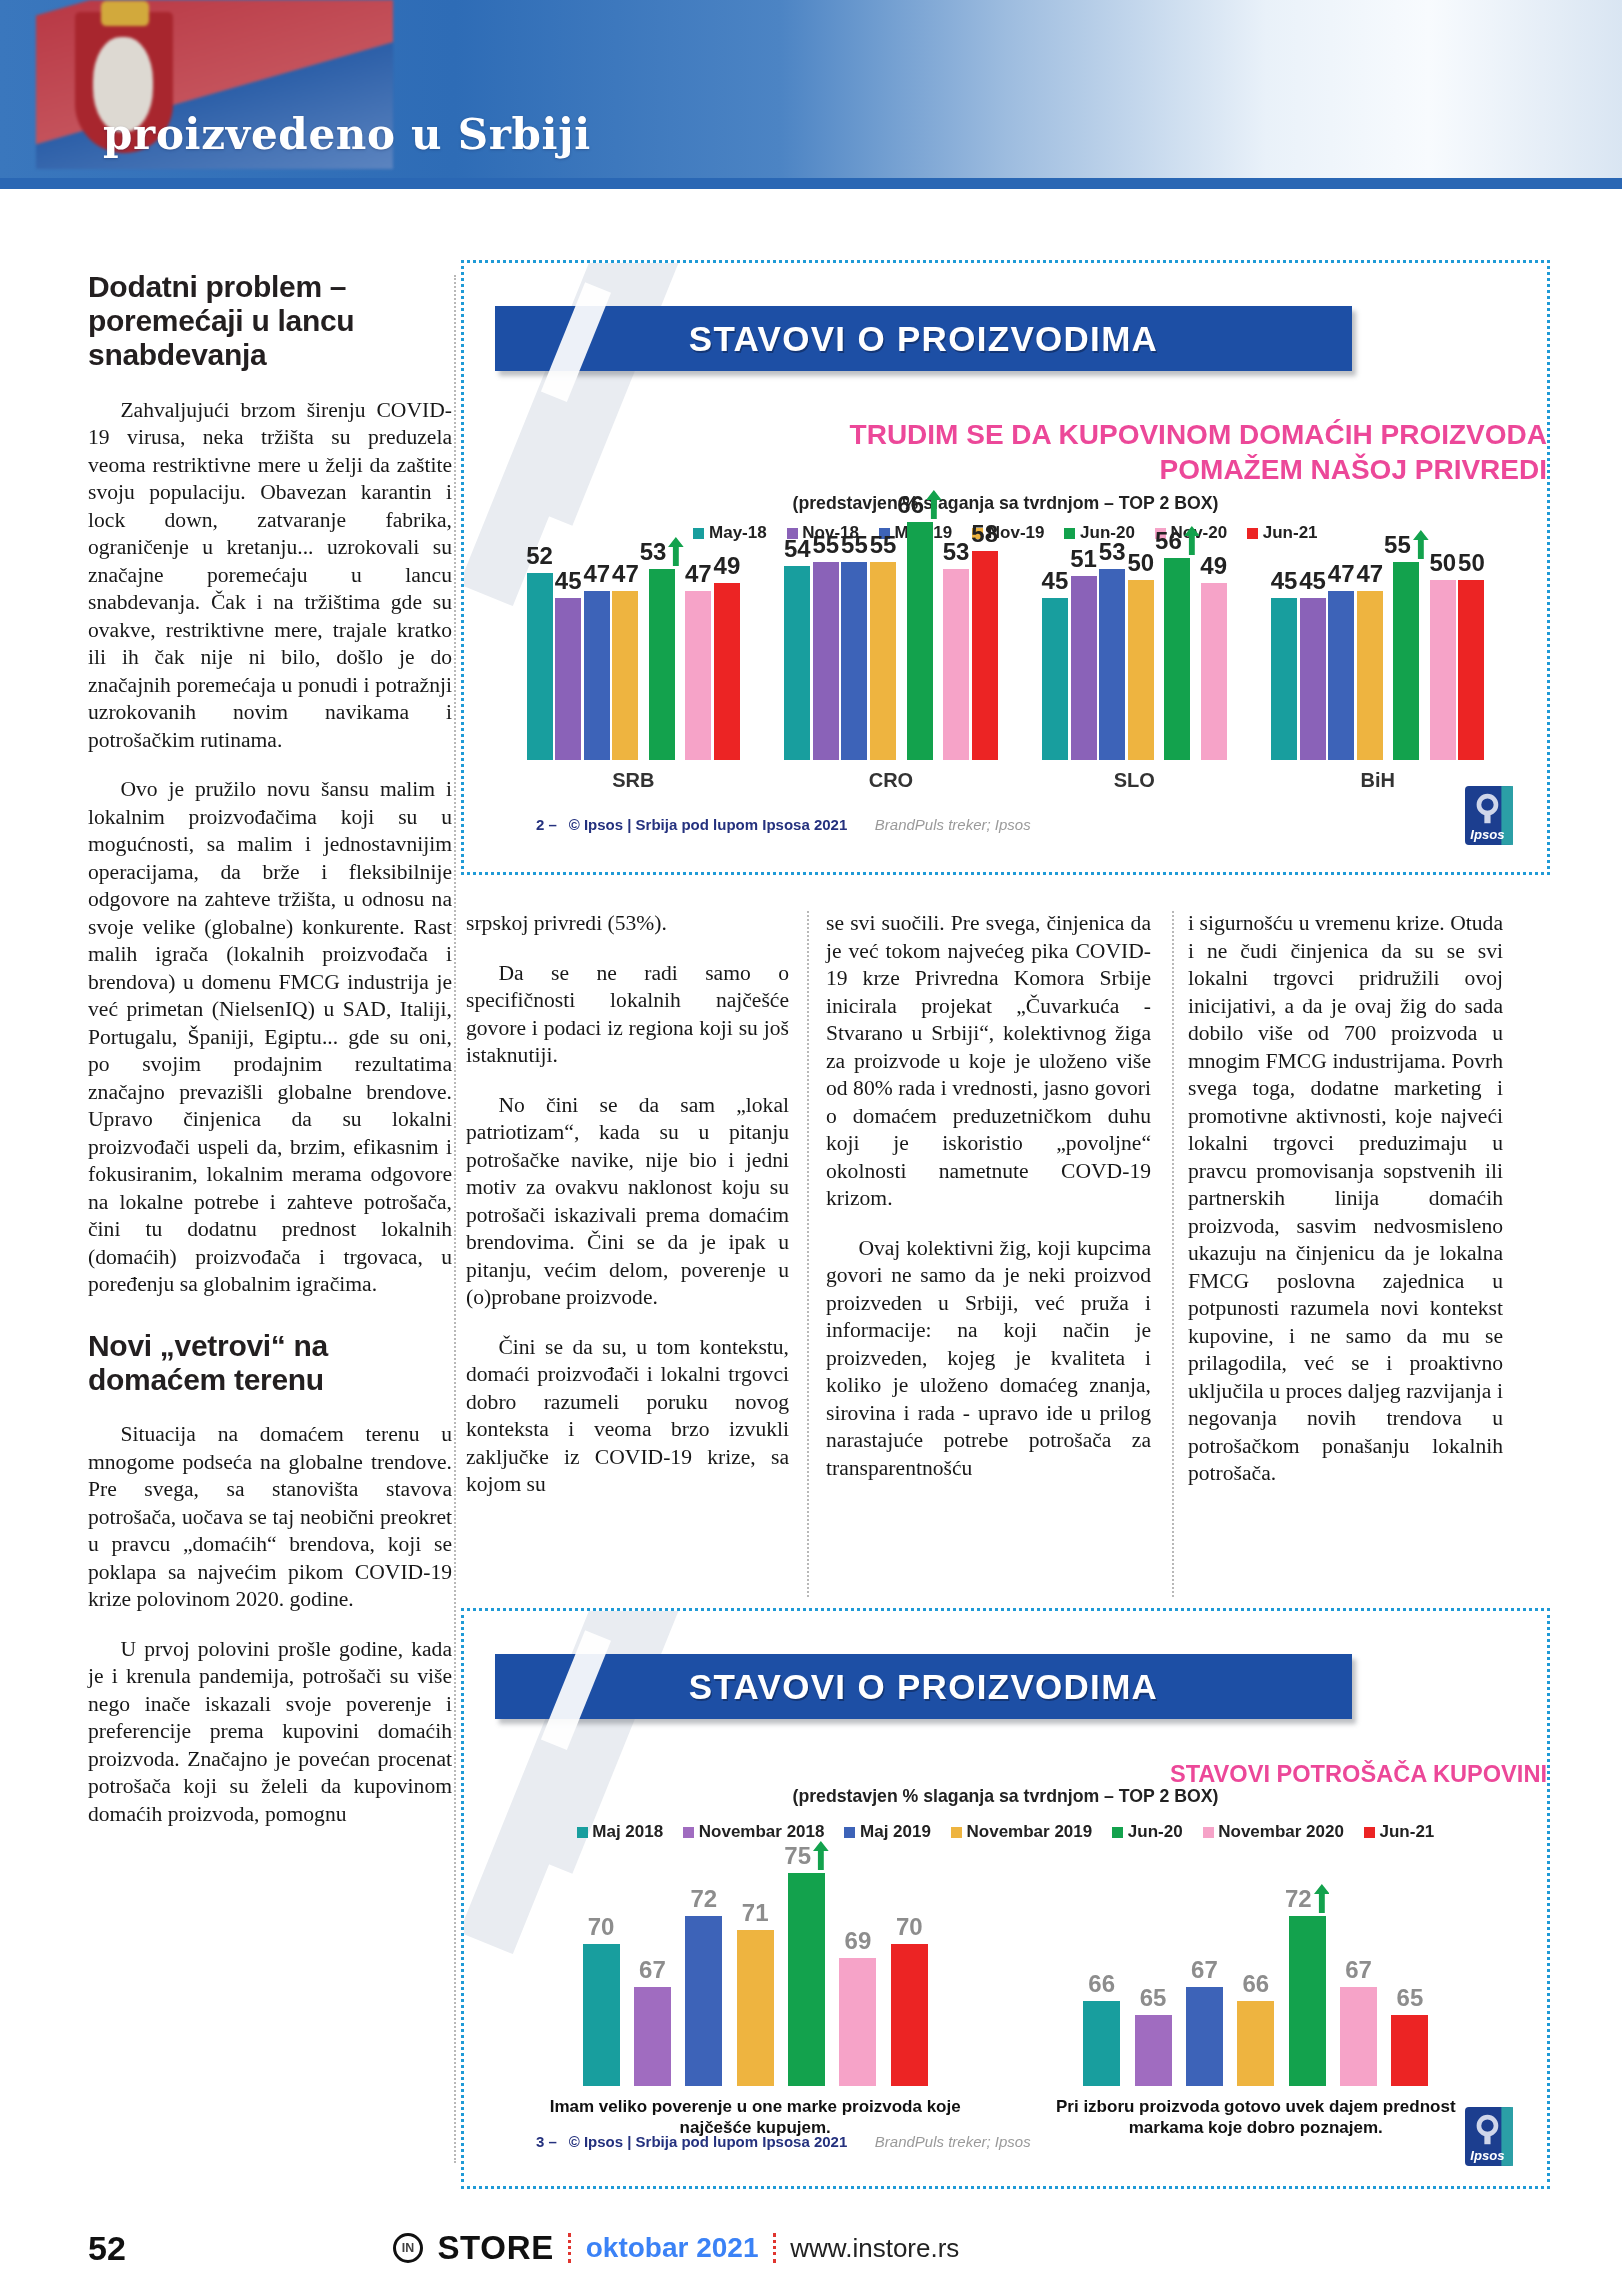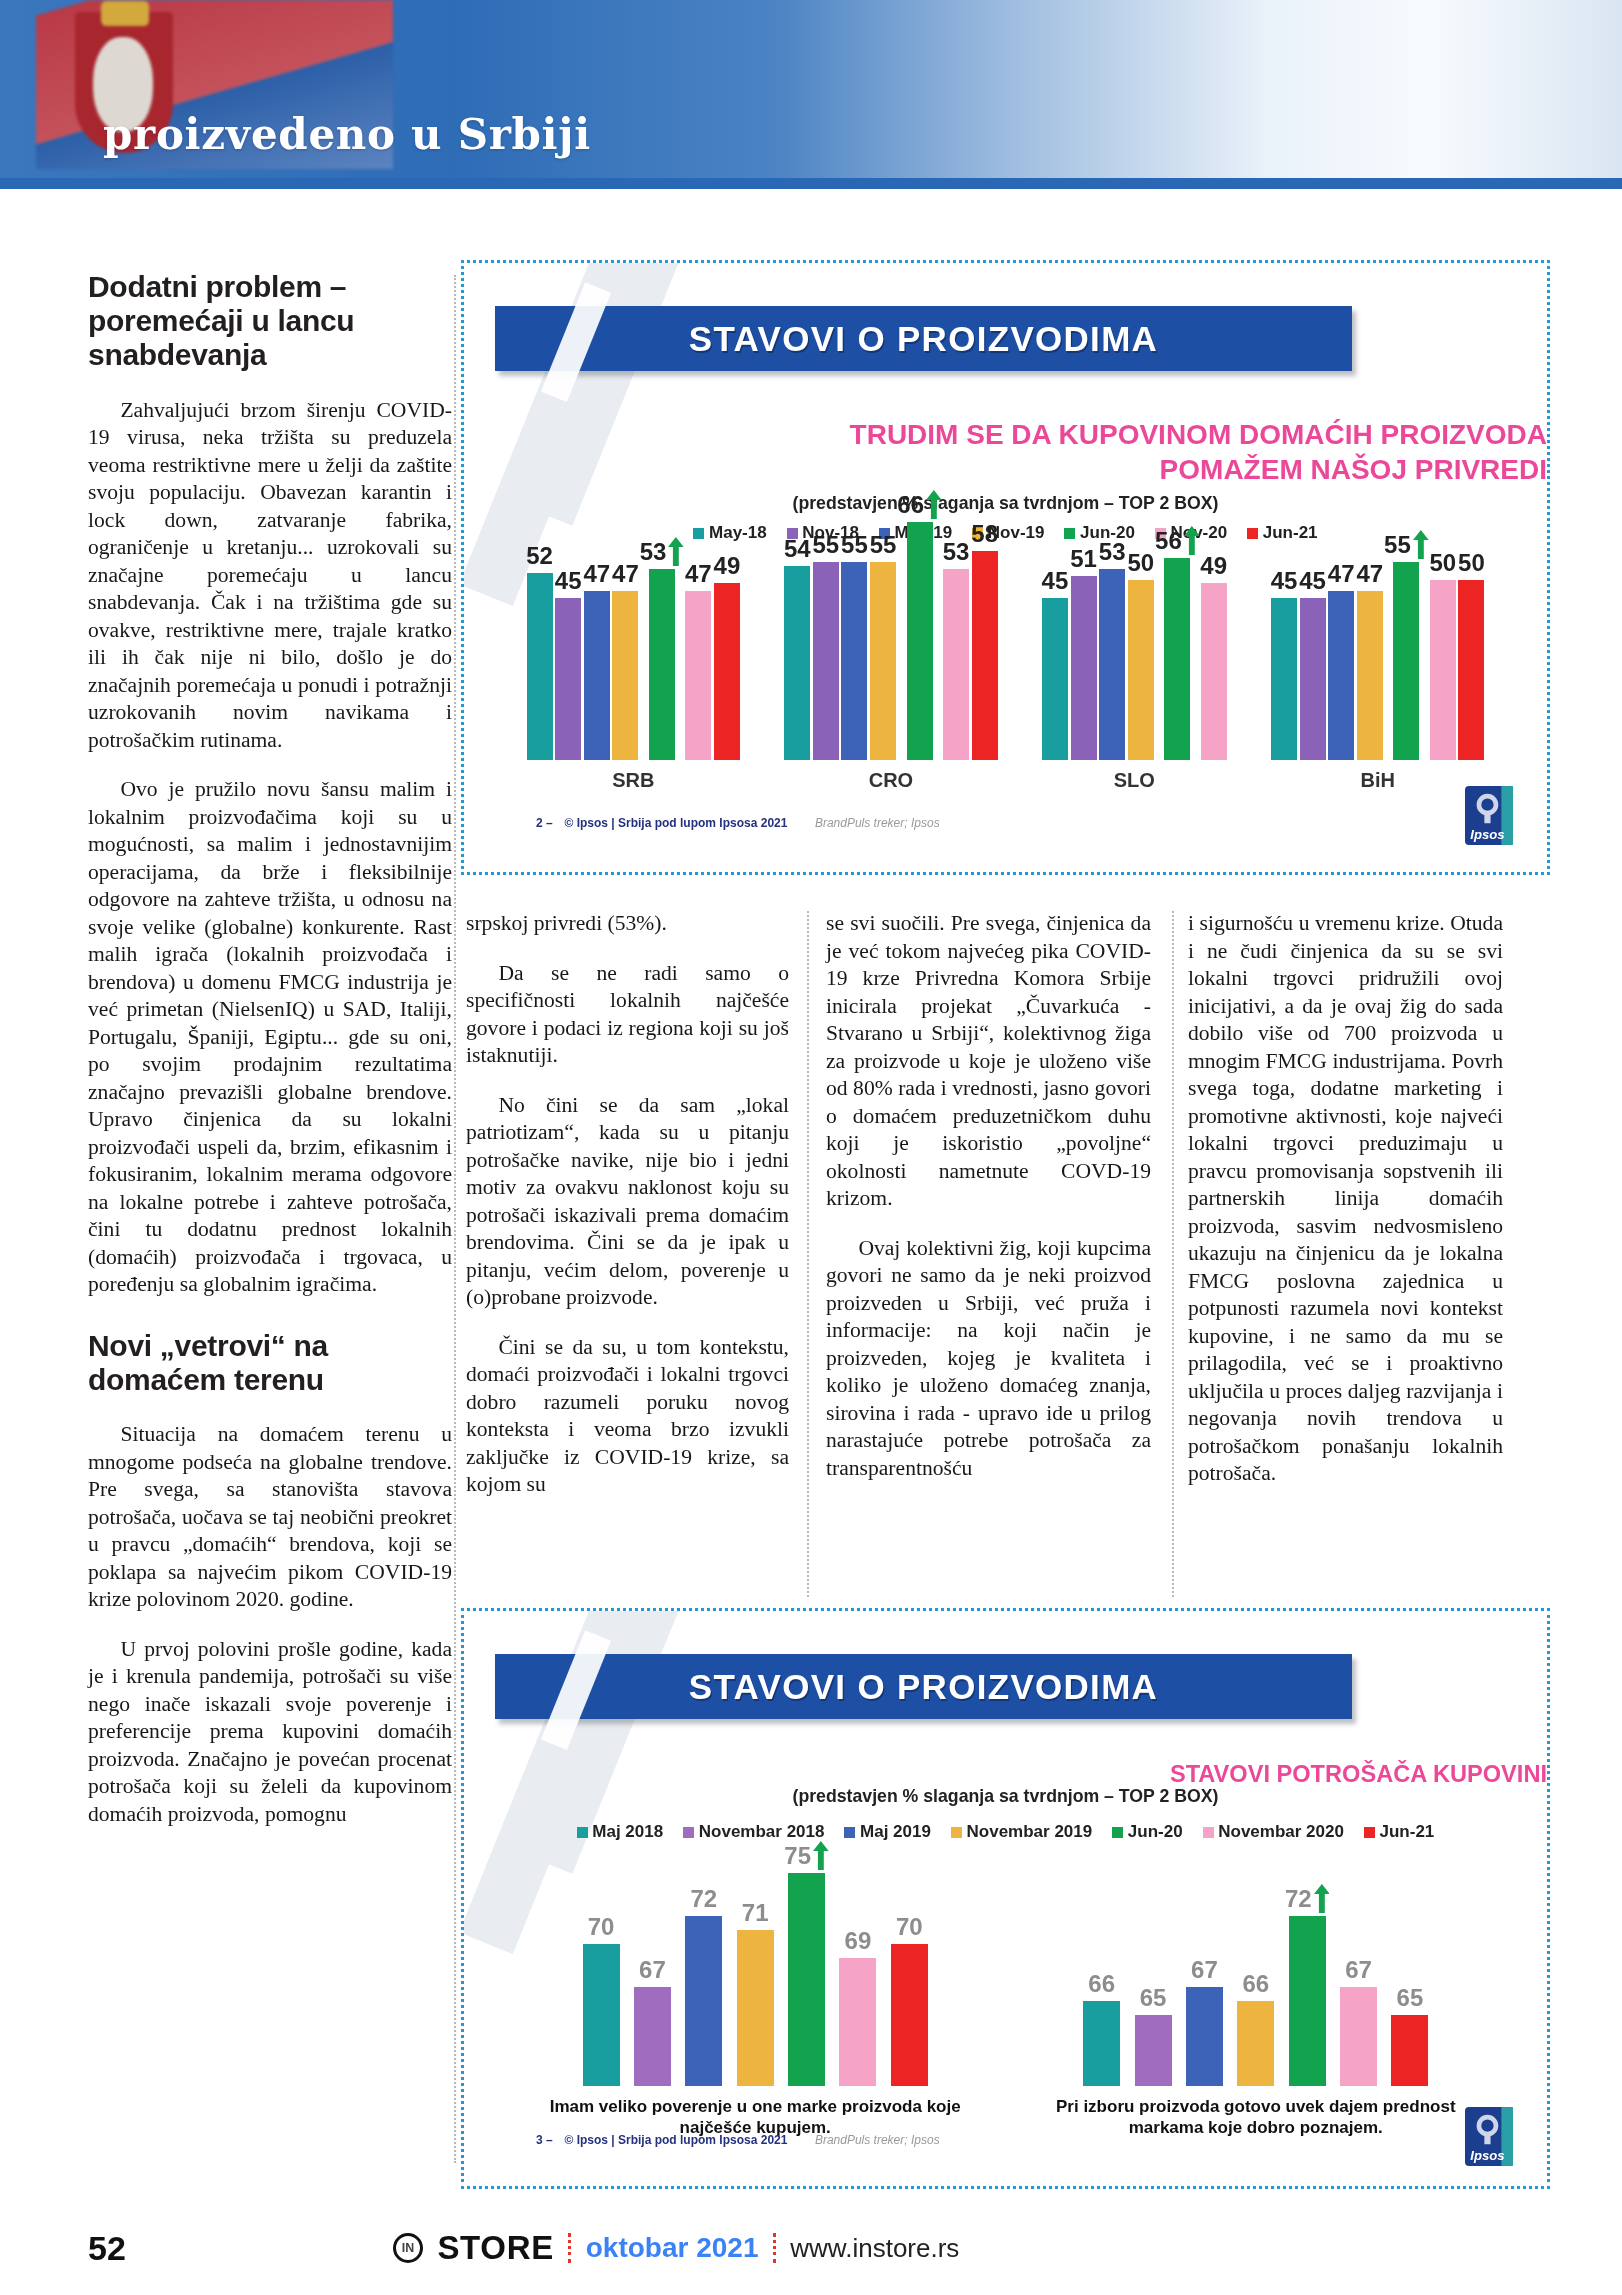--- a/index.html
+++ b/index.html
@@ -77,21 +77,21 @@
   .barwrap{display:flex;flex-direction:column;align-items:center;justify-content:flex-end;}
   .val-row{display:flex;align-items:flex-end;gap:2px;margin-bottom:3.3px;}
   .val{font-family:"Liberation Sans",sans-serif;font-weight:700;font-size:24px;color:#222;}
   #box2 .val{color:#8d8d8d;}
   .bar{width:26px;margin:0 1.3px;}
   #box2 .bar{width:37px;margin:0 7.2px;}
   .cat{font-family:"Liberation Sans",sans-serif;font-weight:700;text-align:center;margin-top:9.2px;}
   #box1 .cat{font-size:20px;color:#333;height:26px;}
   #box2 .cat{font-size:17px;color:#111;height:63px;max-width:458px;line-height:1.25;}
 
-  .footnote{position:absolute;left:72px;z-index:2;font-family:"Liberation Sans",sans-serif;font-size:12px;}
+  .footnote{position:absolute;left:72px;z-index:2;font-family:"Liberation Sans",sans-serif;font-size:15px;}
   #box1 .footnote{top:553px;}
   #box2 .footnote{top:522px;}
   .fn-num{font-weight:800;color:#24317e;margin-right:11.8px;}
   .fn-main{font-weight:700;color:#24317e;}
   .fn-src{font-style:italic;color:#9a9a9a;margin-left:27.5px;}
   .ipsos{position:absolute;right:34px;z-index:2;}
   #box1 .ipsos{top:523px;}
   #box2 .ipsos{top:496px;}
 
   

